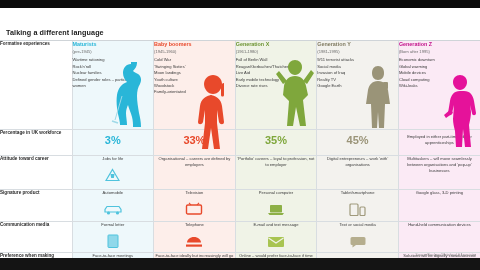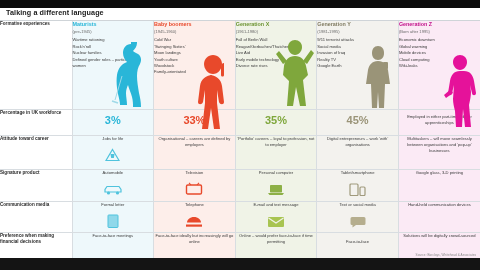--- a/index.html
+++ b/index.html
@@ -9,21 +9,21 @@
   .letterbox-top { width:480px; height:8px; background:#0b0b0b; }
   .letterbox-bottom { width:480px; height:12px; background:#141414; }
 
   .stage {
     width:480px; height:250px; background:#ffffff; position:relative;
     overflow:hidden;
   }
 
   .chart-title {
     font-size:7.2px; font-weight:bold; color:#1a1a1a;
-    padding:0 0 3px 6px; letter-spacing:.1px;
+    padding:20px 0 3px 6px; letter-spacing:.1px;
     border-bottom:1px solid #cfd4d8;
   }
 
   table.gen-table {
     width:480px; border-collapse:collapse; table-layout:fixed;
   }
   table.gen-table td, table.gen-table th {
     vertical-align:top; padding:0;
     border-bottom:1px solid #d8dde1;
     border-right:1px solid #d8dde1;

